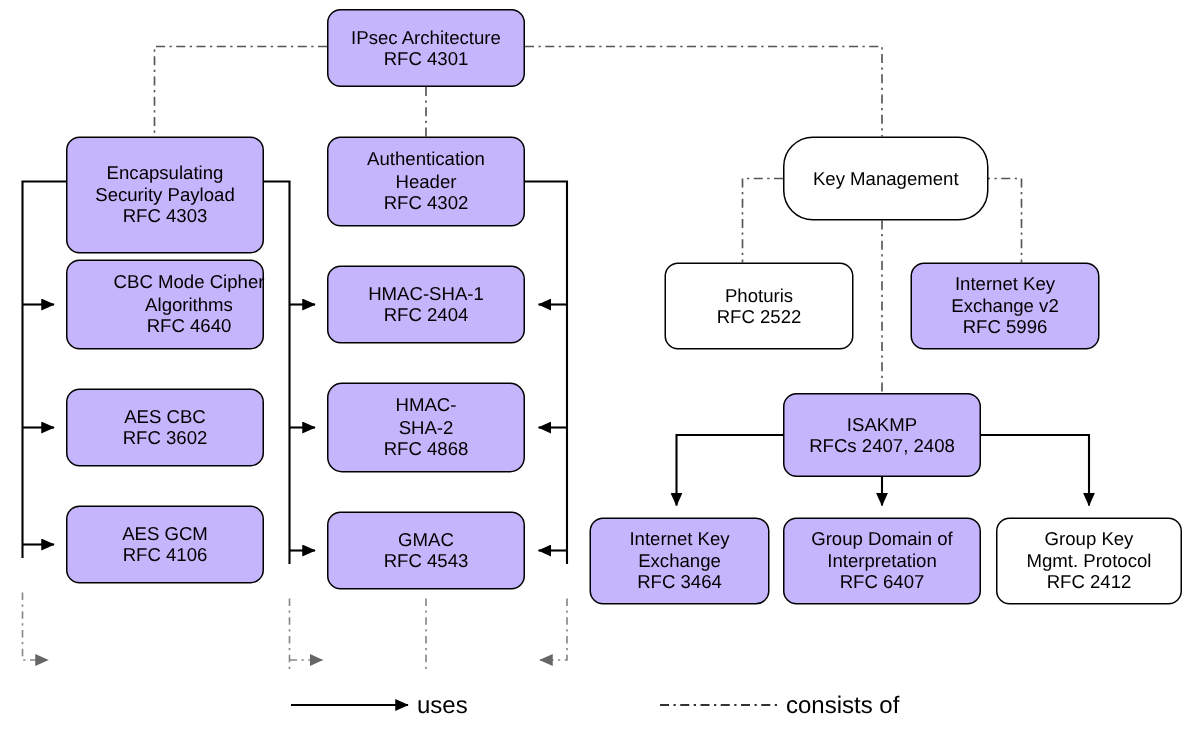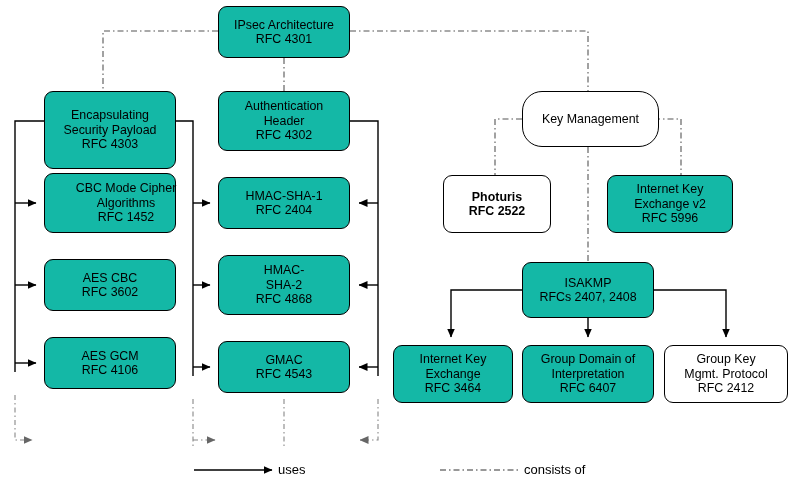--- a/index.html
+++ b/index.html
@@ -3,24 +3,24 @@
 <meta charset="utf-8">
 <style>
   html,body{margin:0;padding:0;background:#ffffff;}
   body{width:793px;height:494px;position:relative;overflow:hidden;
        font-family:"Liberation Sans","DejaVu Sans",sans-serif;color:#000;}
   #canvas{position:absolute;left:0;top:0;width:793px;height:494px;}
   svg.layer{position:absolute;left:0;top:0;width:793px;height:494px;pointer-events:none;}
   .node{position:absolute;box-sizing:border-box;border:1.4px solid #000;
         border-radius:9px;display:flex;flex-direction:column;align-items:center;
         justify-content:center;text-align:center;line-height:1.16;font-size:12.4px;}
-  .node.blue{background:#14b8a6;}
+  .node.blue{background:#c4b5fd;}
   .node.white{background:#ffffff;}
   .node .ln{display:block;white-space:nowrap;}
-  .legend-text{position:absolute;font-size:13px;white-space:nowrap;}
+  .legend-text{position:absolute;font-size:16px;white-space:nowrap;}
 </style>
 </head>
 <body>
 
 <div id="canvas">
 
   <svg class="layer" viewBox="0 0 793 494">
     <defs>
       <marker id="arrR" markerWidth="9" markerHeight="8" refX="8.5" refY="4" orient="auto" markerUnits="userSpaceOnUse">
         <path d="M0,0 L9,4 L0,8 z" fill="#000"></path>
@@ -96,21 +96,21 @@
 
   <div class="node blue" style="left:218px;top:91px;width:132px;height:60px;">
     <span class="ln">Authentication</span>
     <span class="ln">Header</span>
     <span class="ln">RFC 4302</span>
   </div>
 
   <div class="node blue" style="left:44px;top:173px;width:132px;height:60px;padding-left:32px;">
     <span class="ln">CBC Mode Cipher</span>
     <span class="ln">Algorithms</span>
-    <span class="ln">RFC 1452</span>
+    <span class="ln">RFC 4640</span>
   </div>
 
   <div class="node blue" style="left:218px;top:177px;width:132px;height:52px;">
     <span class="ln">HMAC-SHA-1</span>
     <span class="ln">RFC 2404</span>
   </div>
 
   <div class="node blue" style="left:44px;top:259px;width:132px;height:52px;">
     <span class="ln">AES CBC</span>
     <span class="ln">RFC 3602</span>
@@ -129,21 +129,21 @@
 
   <div class="node blue" style="left:218px;top:341px;width:132px;height:52px;">
     <span class="ln">GMAC</span>
     <span class="ln">RFC 4543</span>
   </div>
 
   <div class="node white" style="left:522px;top:91px;width:137px;height:56px;border-radius:20px;">
     <span class="ln">Key Management</span>
   </div>
 
-  <div class="node white" style="left:443px;top:175px;width:108px;height:58px;font-weight:bold;">
+  <div class="node white" style="left:443px;top:175px;width:126px;height:58px;">
     <span class="ln">Photuris</span>
     <span class="ln">RFC 2522</span>
   </div>
 
   <div class="node blue" style="left:607px;top:175px;width:126px;height:58px;">
     <span class="ln">Internet Key</span>
     <span class="ln">Exchange v2</span>
     <span class="ln">RFC 5996</span>
   </div>
 

